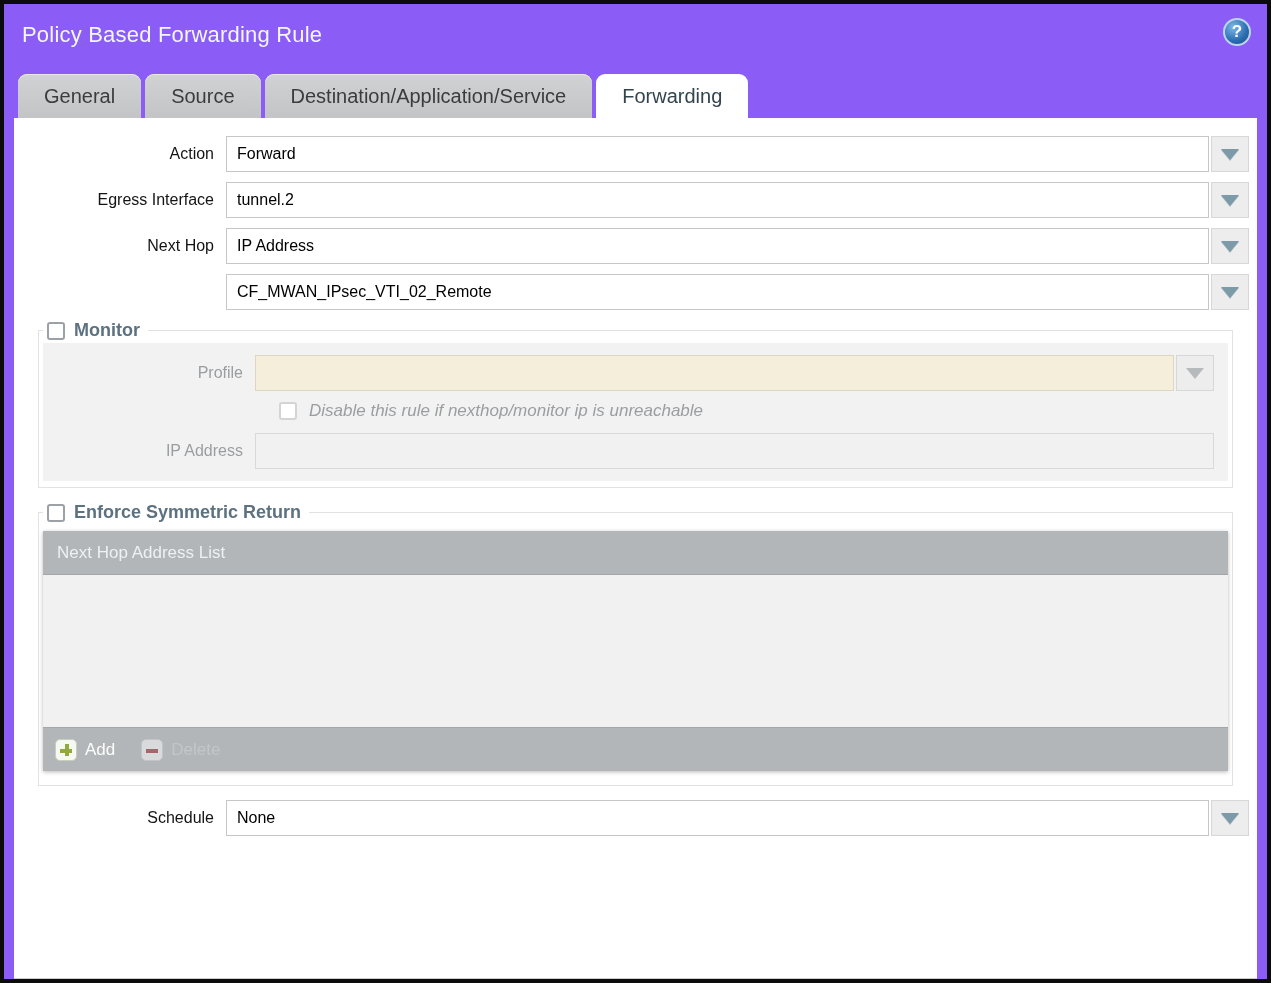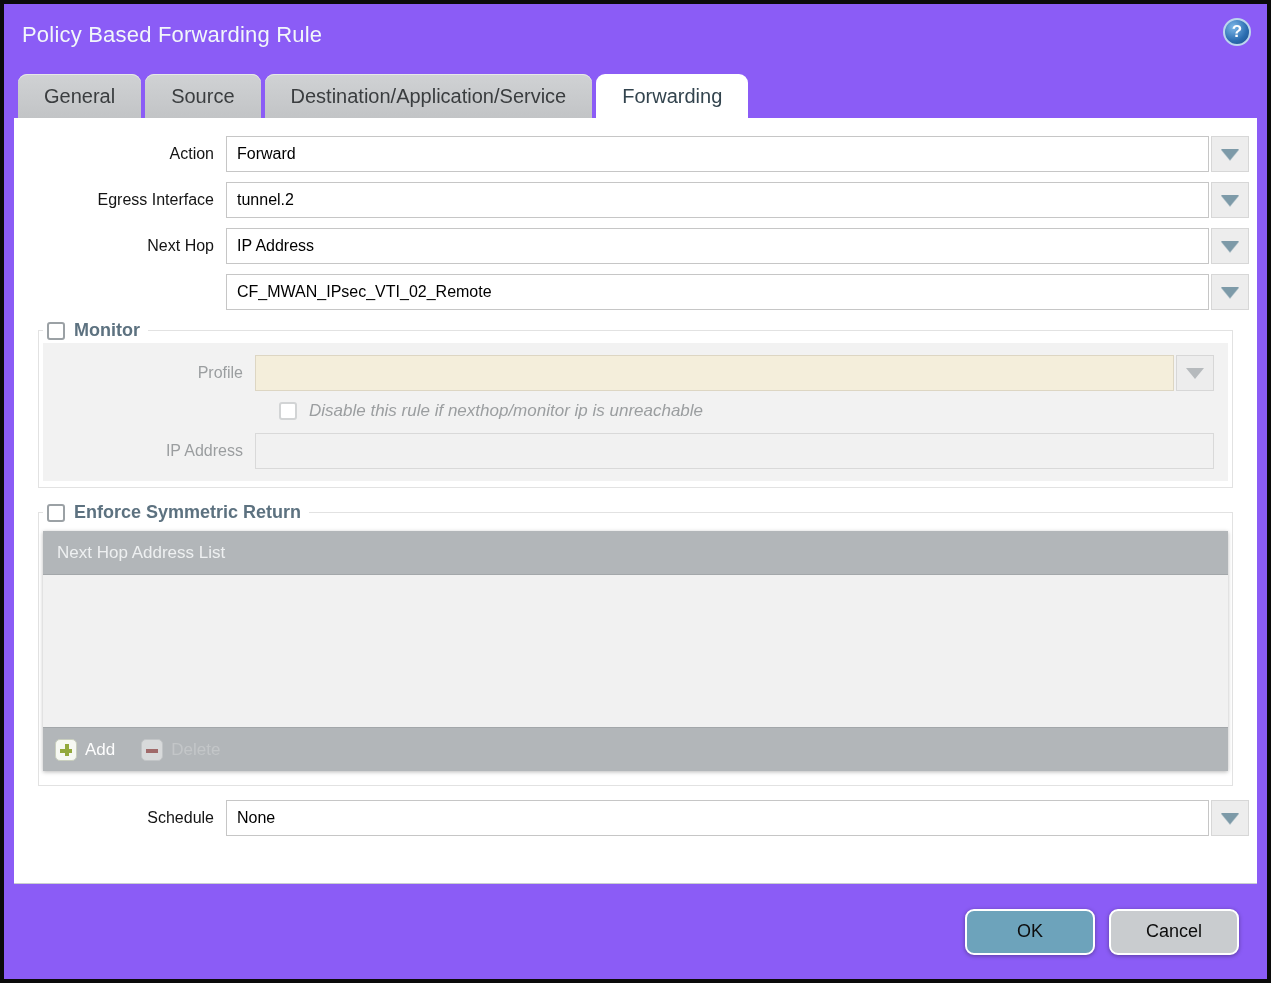--- a/index.html
+++ b/index.html
@@ -212,18 +212,14 @@
       <div class="fld">
         <div class="inp">None</div>
         <div class="dbtn">
             <span class="arr"></span>
           </div>
       </div>
     </div>
 
   </div>
 
-  <div class="footer">
-    <button class="btn ok">OK</button>
-    <button class="btn cancel">Cancel</button>
-  </div>
 
 </div>
 
 </body></html>

